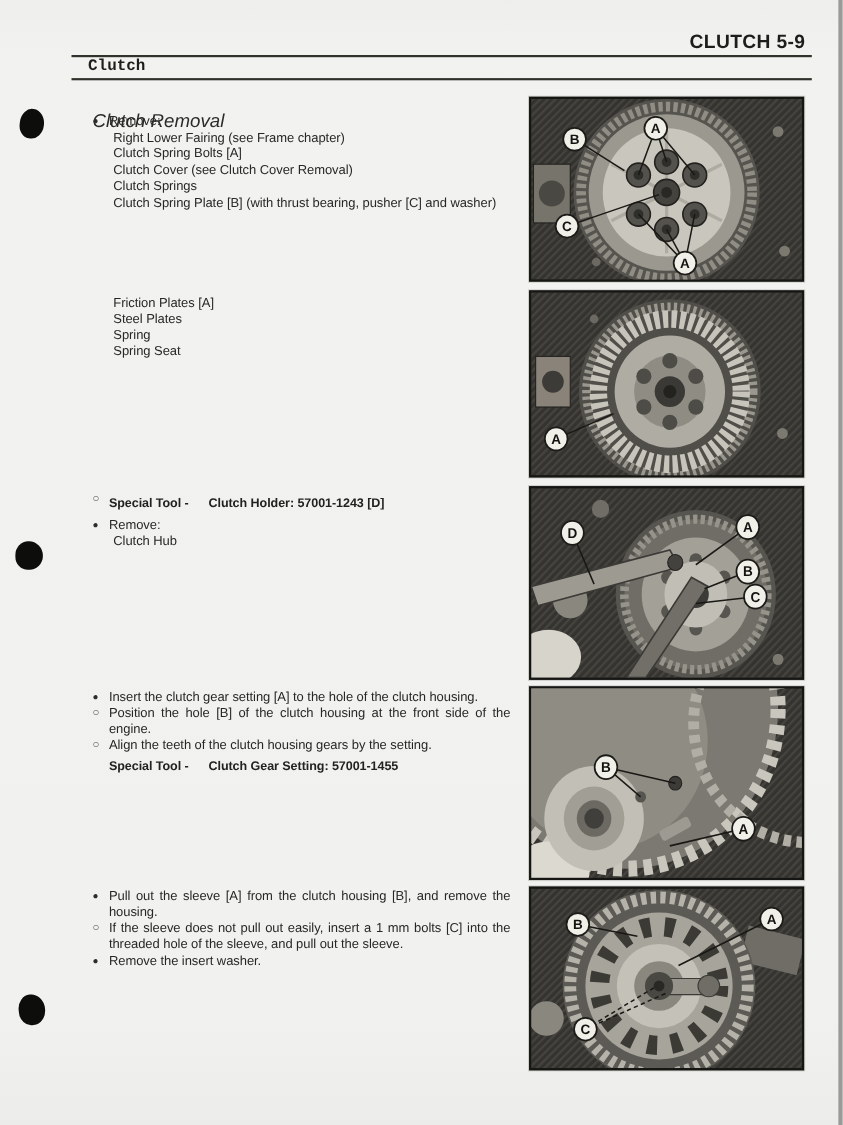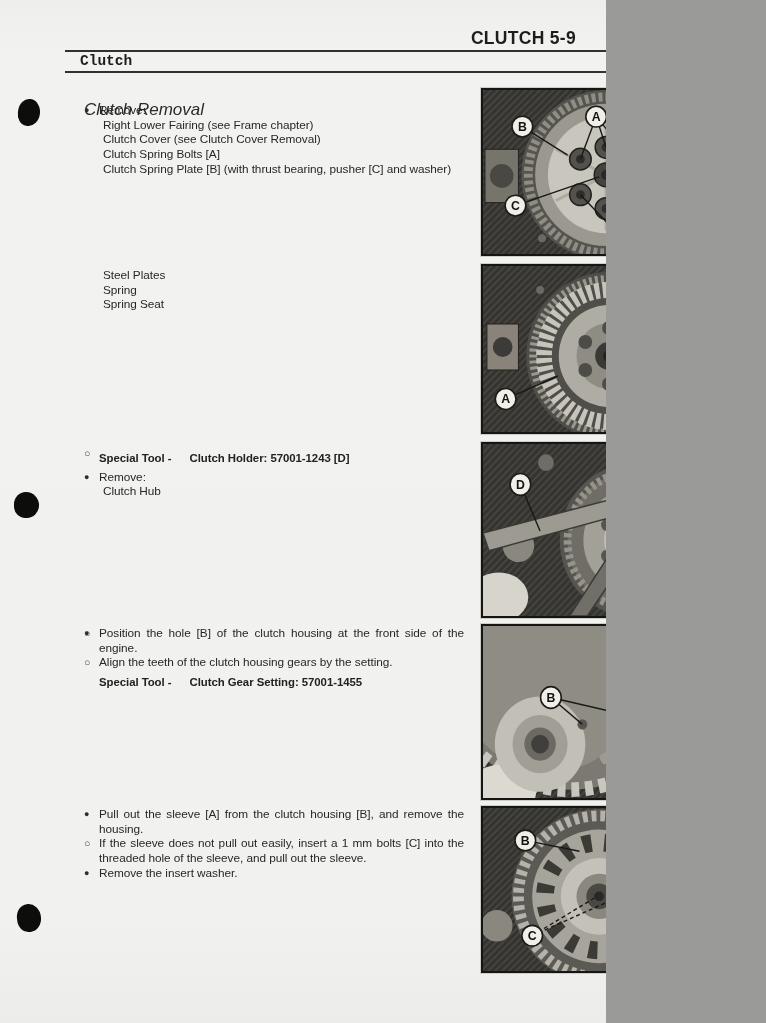--- a/index.html
+++ b/index.html
@@ -1,20 +1,20 @@
 <!DOCTYPE html>
 <html><head>
 <meta charset="utf-8">
 <style>
   * { margin:0; padding:0; box-sizing:border-box; }
   html,body { width:766px; }
   body { font-family:"Liberation Sans", sans-serif; background:#9a9a98; }
 
   .page {
-    position:relative; width:606px; height:1023px; overflow:hidden;
+    position:relative; width:762px; height:1023px; overflow:hidden;
     background:#f1f1ef;
     background-image:linear-gradient(180deg,#eeeeec 0%,#f2f2f0 5%,#f1f1ef 90%,#ececea 100%);
   }
 
   .hole { position:absolute; background:#0d0d0c; border-radius:48% 52% 50% 46%; }
   .hole-1 { left:18px; top:99px;  width:22px; height:27px; transform:rotate(8deg); }
   .hole-2 { left:14px; top:492px; width:25px; height:26px; }
   .hole-3 { left:17px; top:904px; width:24px; height:28px; transform:rotate(-6deg); }
 
   .header-title { position:absolute; top:28px; right:30px; font-size:17.5px; font-weight:bold; color:#1d1d1b; letter-spacing:.3px; }
@@ -67,37 +67,39 @@
   <div class="header-title">CLUTCH 5-9</div>
   <div class="rule rule-top"></div>
   <div class="section-title">Clutch</div>
   <div class="rule rule-section"></div>
 
   <div class="subtitle">Clutch Removal</div>
 
   <div class="block" style="top:103px">
       <div class="line bullet"><span class="mk">●</span><span>Remove:</span></div>
       <div class="line indent"><span>Right Lower Fairing (see Frame chapter)</span></div>
+      <div class="line indent"><span>Clutch Spring Bolts [A]</span></div>
       <div class="line indent"><span>Clutch Cover (see Clutch Cover Removal)</span></div>
-      <div class="line indent"><span>Clutch Spring Bolts [A]</span></div>
+      <div class="line indent"><span>Clutch Springs</span></div>
       <div class="line indent"><span>Clutch Spring Plate [B] (with thrust bearing, pusher [C] and washer)</span></div>
     </div>
   <div class="block" style="top:268px">
+      <div class="line indent"><span>Friction Plates [A]</span></div>
       <div class="line indent"><span>Steel Plates</span></div>
       <div class="line indent"><span>Spring</span></div>
       <div class="line indent"><span>Spring Seat</span></div>
     </div>
   <div class="block" style="top:446px">
       <div class="line circle"><span class="mk">○</span></div>
       <div class="line tool"><span class="tool-label">Special Tool -</span><span class="tool-text">Clutch Holder: 57001-1243 [D]</span></div>
       <div class="line bullet"><span class="mk">●</span><span>Remove:</span></div>
       <div class="line indent"><span>Clutch Hub</span></div>
     </div>
   <div class="block" style="top:626px">
-      <div class="line bullet"><span class="mk">●</span></div>
+      <div class="line bullet"><span class="mk">●</span><span>Insert the clutch gear setting [A] to the hole of the clutch housing.</span></div>
       <div class="line circle justify"><span class="mk">○</span><span>Position the hole [B] of the clutch housing at the front side of the engine.</span></div>
       <div class="line circle"><span class="mk">○</span><span>Align the teeth of the clutch housing gears by the setting.</span></div>
       <div class="line tool"><span class="tool-label">Special Tool -</span><span class="tool-text">Clutch Gear Setting: 57001-1455</span></div>
     </div>
   <div class="block" style="top:807px">
       <div class="line bullet justify"><span class="mk">●</span><span>Pull out the sleeve [A] from the clutch housing [B], and remove the housing.</span></div>
       <div class="line circle justify"><span class="mk">○</span><span>If the sleeve does not pull out easily, insert a 1 mm bolts [C] into the threaded hole of the sleeve, and pull out the sleeve.</span></div>
       <div class="line bullet"><span class="mk">●</span><span>Remove the insert washer.</span></div>
     </div>
 

